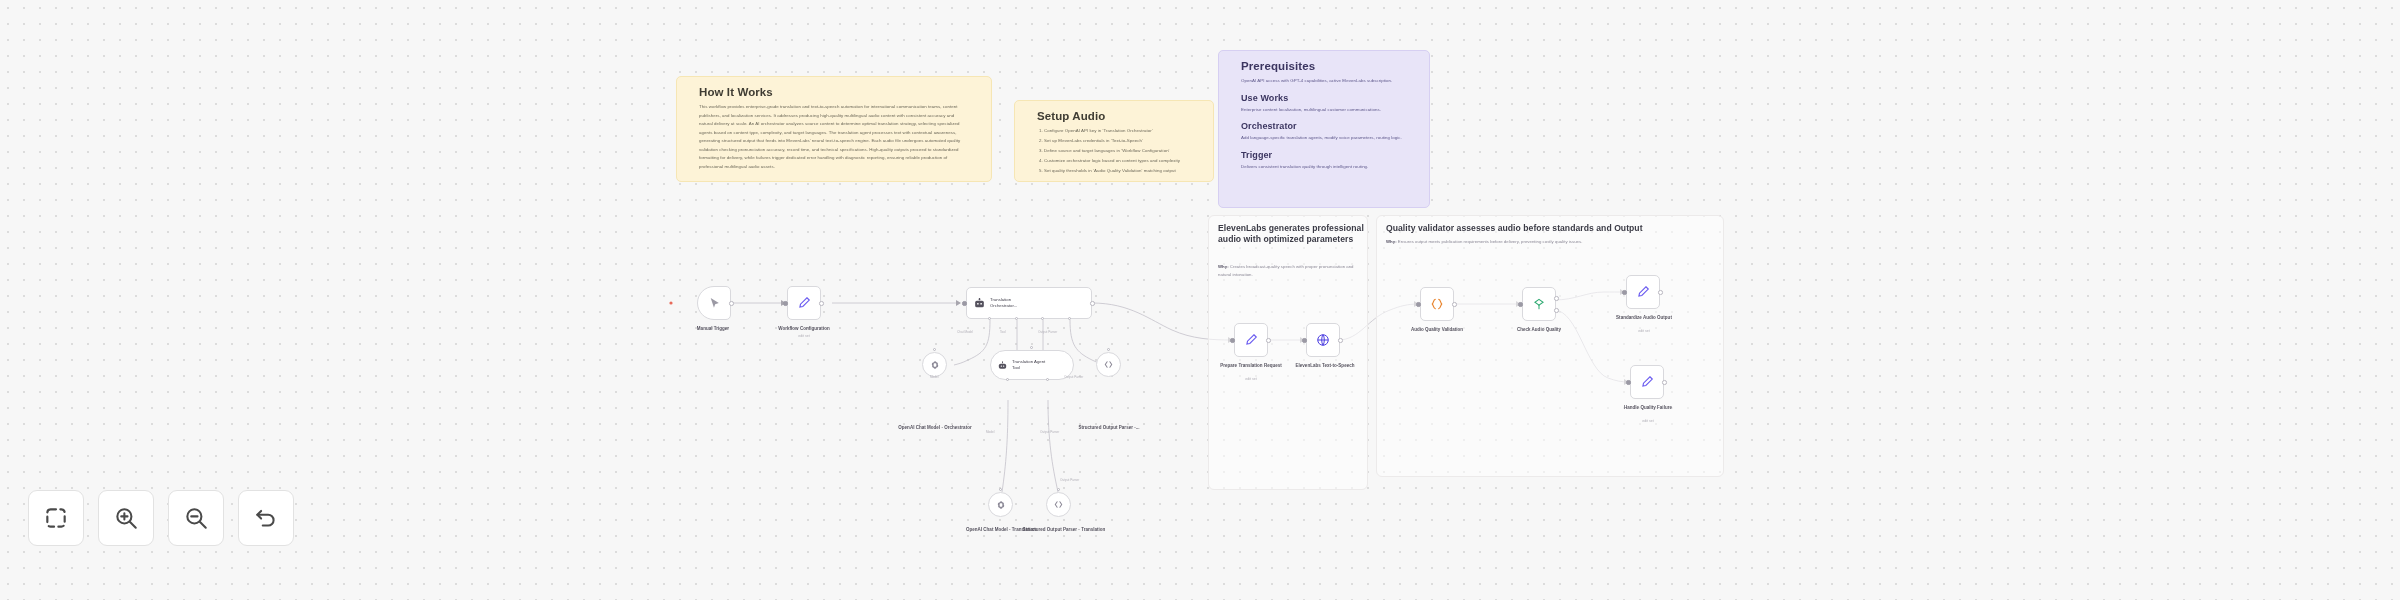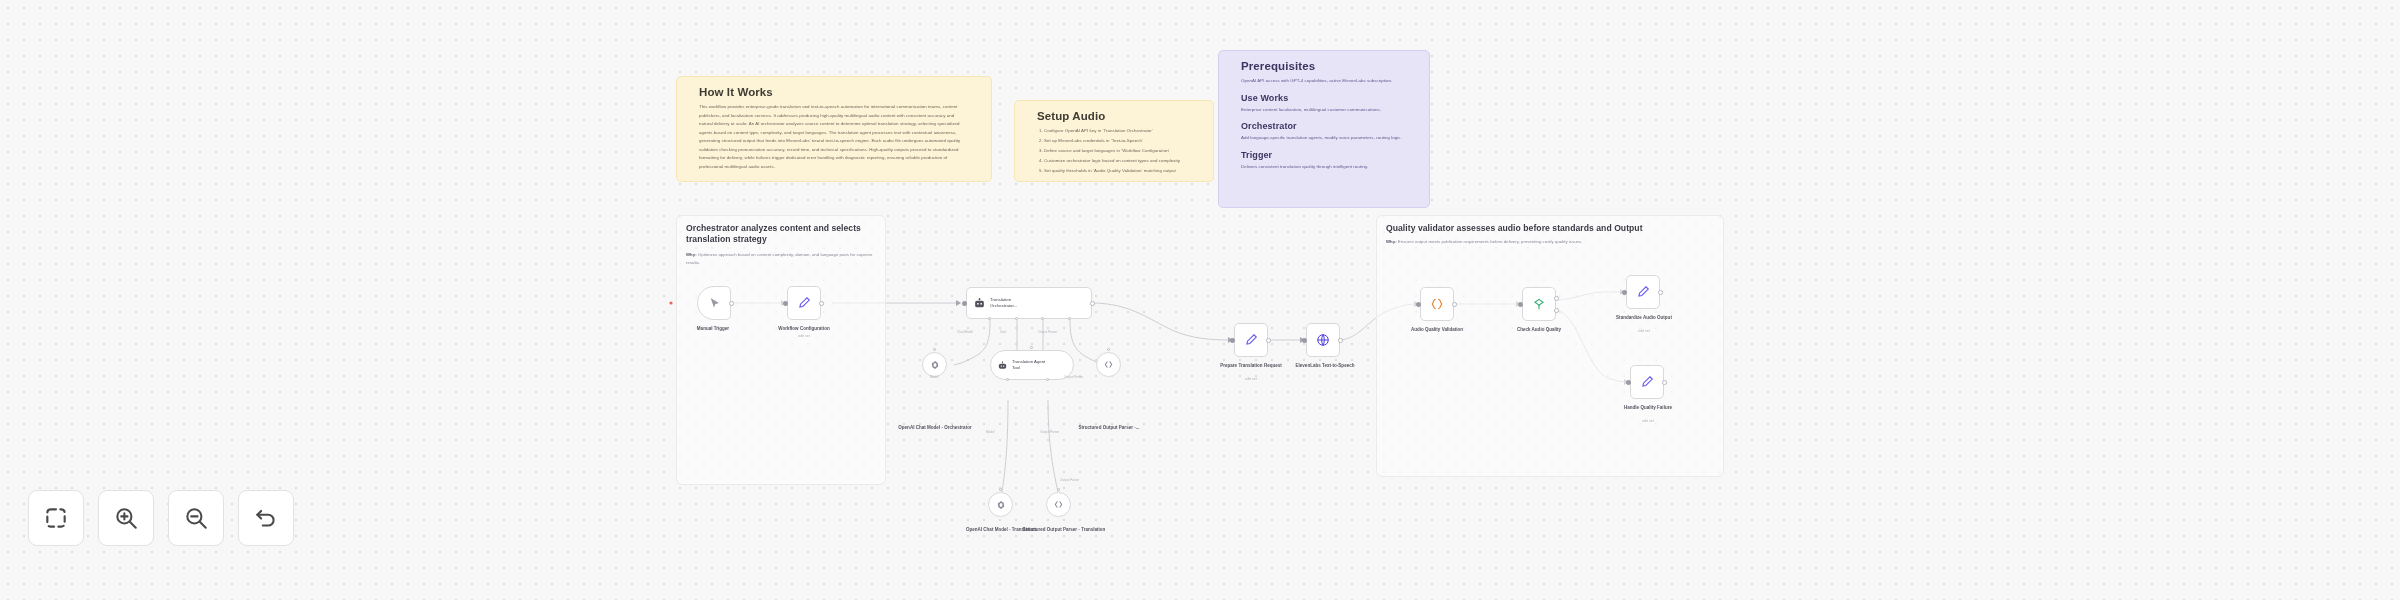--- a/index.html
+++ b/index.html
@@ -229,29 +229,29 @@
     <h3>Prerequisites</h3>
     <p>OpenAI API access with GPT-4 capabilities, active ElevenLabs subscription.</p>
     <h3 class="sub-h">Use Works</h3>
     <p>Enterprise content localization, multilingual customer communications.</p>
     <h3 class="sub-h">Orchestrator</h3>
     <p>Add language-specific translation agents, modify voice parameters, routing logic.</p>
     <h3 class="sub-h">Trigger</h3>
     <p>Delivers consistent translation quality through intelligent routing.</p>
   </div>
 
-  <div class="group" id="g1">
-    <div class="g-title">Orchestrator analyzes content and selects translation strategy</div>
+
+
+  <div class="group" id="g3">
+    <div class="g-title">ElevenLabs generates professional audio with optimized parameters</div>
     <div class="g-why">
       <b>Why:</b>
-      <span>Optimizes approach based on content complexity, domain, and language pairs for superior results.</span>
-    </div>
-  </div>
-
-
+      <span>Creates broadcast-quality speech with proper pronunciation and natural intonation.</span>
+    </div>
+  </div>
 
   <div class="group" id="g4">
     <div class="g-title">Quality validator assesses audio before standards and Output</div>
     <div class="g-why">
       <b>Why:</b>
       <span>Ensures output meets publication requirements before delivery, preventing costly quality issues.</span>
     </div>
   </div>
 
   <div class="node sq trigger" style="left:697px; top:286px;">

